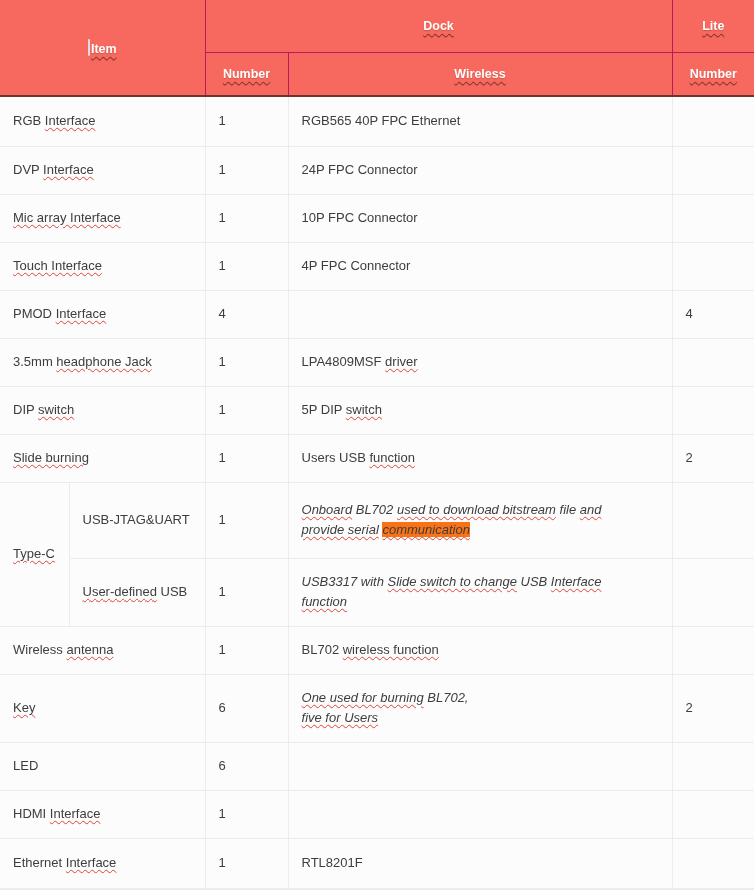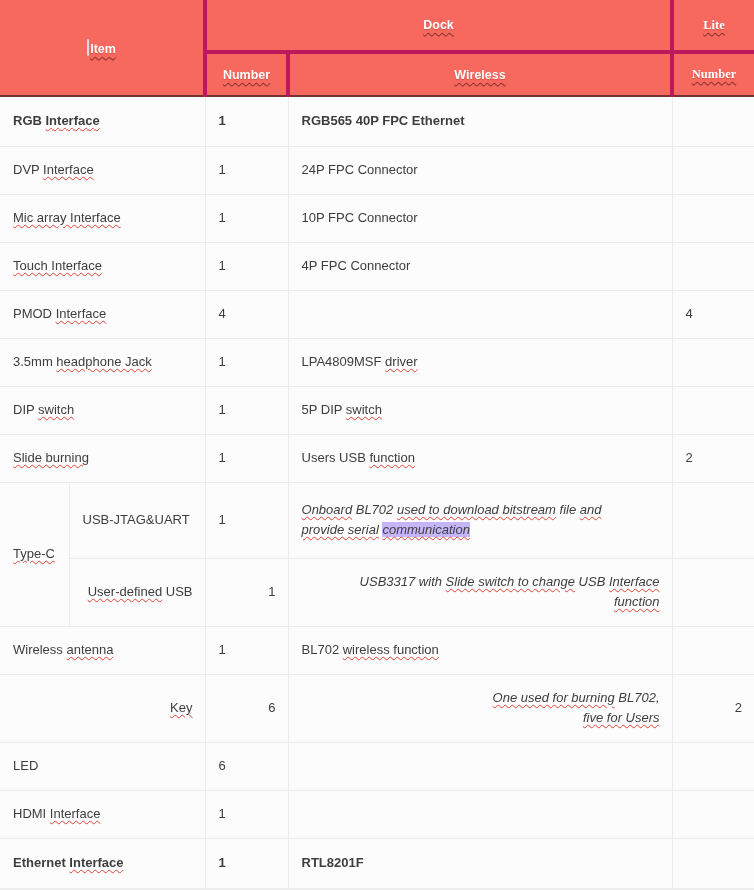--- a/index.html
+++ b/index.html
@@ -5,27 +5,27 @@
   html,body{margin:0;padding:0;background:#ededed;}
   body{width:754px;height:890px;overflow:hidden;
        font-family:"Liberation Sans","DejaVu Sans",sans-serif;
        -webkit-font-smoothing:antialiased;}
   table{border-collapse:collapse;table-layout:fixed;width:754px;background:#fcfcfc;}
 
   
   thead th{
     background:#f7695e;color:#ffffff;font-size:12.5px;font-weight:bold;
     text-align:center;vertical-align:middle;padding:0;
-    border:4px solid #be185d;
+    border:1px solid #be185d;
     text-shadow:0 1px 1px rgba(90,20,15,0.25);
   }
   thead tr.hrow1{height:52px;}
   thead tr.hrow2{height:44px;}
   thead th.edge-l{border-left:none;margin-top:16px;}
-  thead th.edge-r{border-right:none;font-family:Liberation Serif, serif;}
+  thead th.edge-r{border-right:none;}
   thead th.edge-t{border-top:none;}
   thead tr.hrow2 th{border-bottom:2px solid #6e342e;}
   th.item-th{border-bottom:2px solid #6e342e;}
 
   
   .hsq{
     text-decoration-line:underline;
     text-decoration-style:wavy;
     text-decoration-color:#7c2d26;
     text-decoration-thickness:1px;
@@ -39,35 +39,35 @@
 
   
   tbody td{
     border:1px solid #ececec;background:#fcfcfc;
     color:#3d3d3d;font-size:13px;line-height:20px;
     vertical-align:middle;padding:2px 12px 2px 13px;
     word-wrap:break-word;
   }
   tbody td.edge-l{border-left:none;}
   tbody td.edge-r{border-right:none;}
-  tr.h50{height:50px;font-weight:bold;}
+  tr.h50{height:50px;}
   tr.h48{height:48px;}
   tr.h76{height:76px;}
-  tr.h68{height:68px;text-align:right;}
+  tr.h68{height:68px;}
 
   
   .sq{
     text-decoration-line:underline;
     text-decoration-style:wavy;
     text-decoration-color:#e14438;
     text-decoration-thickness:1px;
     text-underline-offset:2px;
   }
   
-  .hl{background:#c4b5fd;}
+  .hl{background:#f97316;}
 
   .line{display:block;font-style:italic;}
 </style>
 </head>
 <body>
 
 <table>
   <colgroup>
     <col style="width:69px">
       <col style="width:136px">

